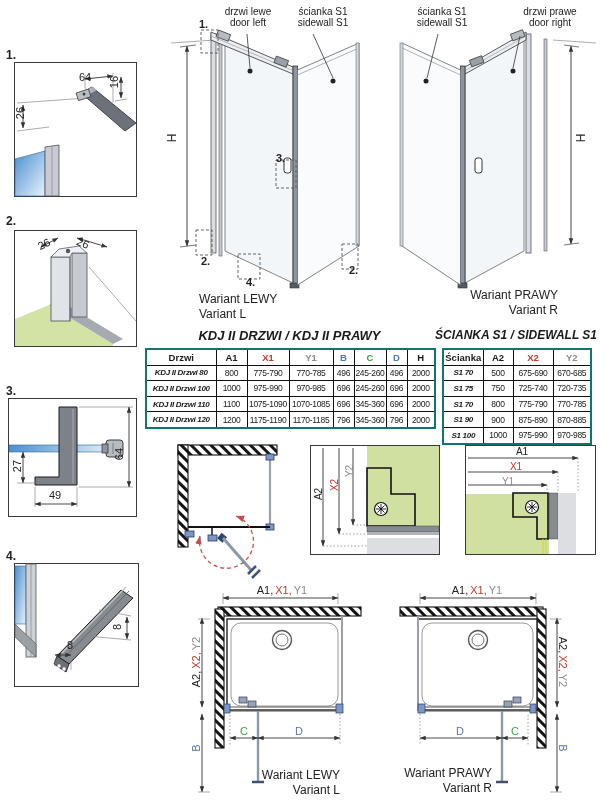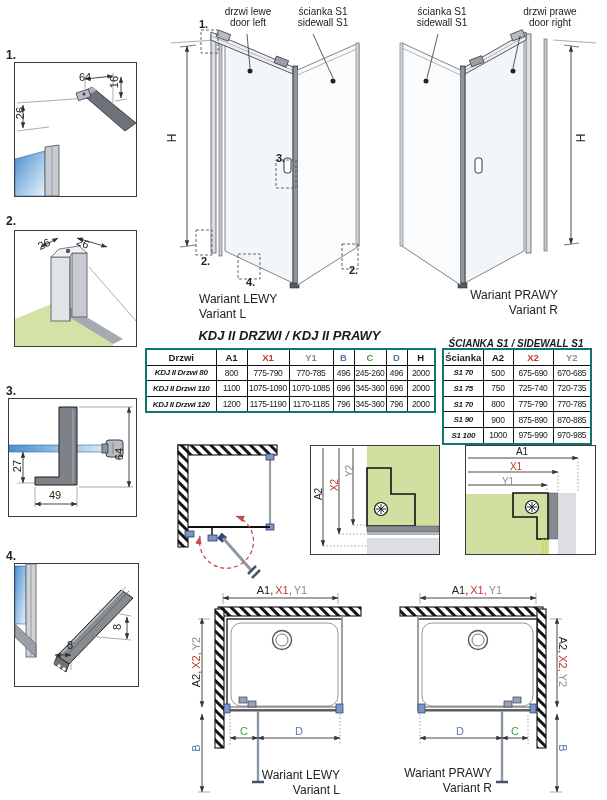--- a/index.html
+++ b/index.html
@@ -243,20 +243,30 @@
         <td class="name">KDJ II Drzwi 80</td>
         <td>800</td>
         <td>775-790</td>
         <td>770-785</td>
         <td>496</td>
         <td>245-260</td>
         <td>496</td>
         <td>2000</td>
       </tr>
       <tr>
+        <td class="name">KDJ II Drzwi 100</td>
+        <td>1000</td>
+        <td>975-990</td>
+        <td>970-985</td>
+        <td>696</td>
+        <td>245-260</td>
+        <td>696</td>
+        <td>2000</td>
+      </tr>
+      <tr>
         <td class="name">KDJ II Drzwi 110</td>
         <td>1100</td>
         <td>1075-1090</td>
         <td>1070-1085</td>
         <td>696</td>
         <td>345-360</td>
         <td>696</td>
         <td>2000</td>
       </tr>
       <tr>
@@ -265,21 +275,21 @@
         <td>1175-1190</td>
         <td>1170-1185</td>
         <td>796</td>
         <td>345-360</td>
         <td>796</td>
         <td>2000</td>
       </tr>
     </tbody>
   </table>
 
-<div class="title" style="left:430px;top:338px;width:172px;font-size:10px">ŚCIANKA S1 / SIDEWALL S1</div>
+<div class="title" style="left:430px;top:328px;width:172px;font-size:12px">ŚCIANKA S1 / SIDEWALL S1</div>
 <table class="spec" id="sidewall-table" style="left:442px;top:348px;width:148px">
     <colgroup>
       <col style="width: 40px;">
       <col style="width: 30px;">
       <col style="width: 40px;">
       <col style="width: 38px;">
     </colgroup>
     <thead>
       <tr>
         <th style="color: rgb(26, 26, 26);">Ścianka</th>

